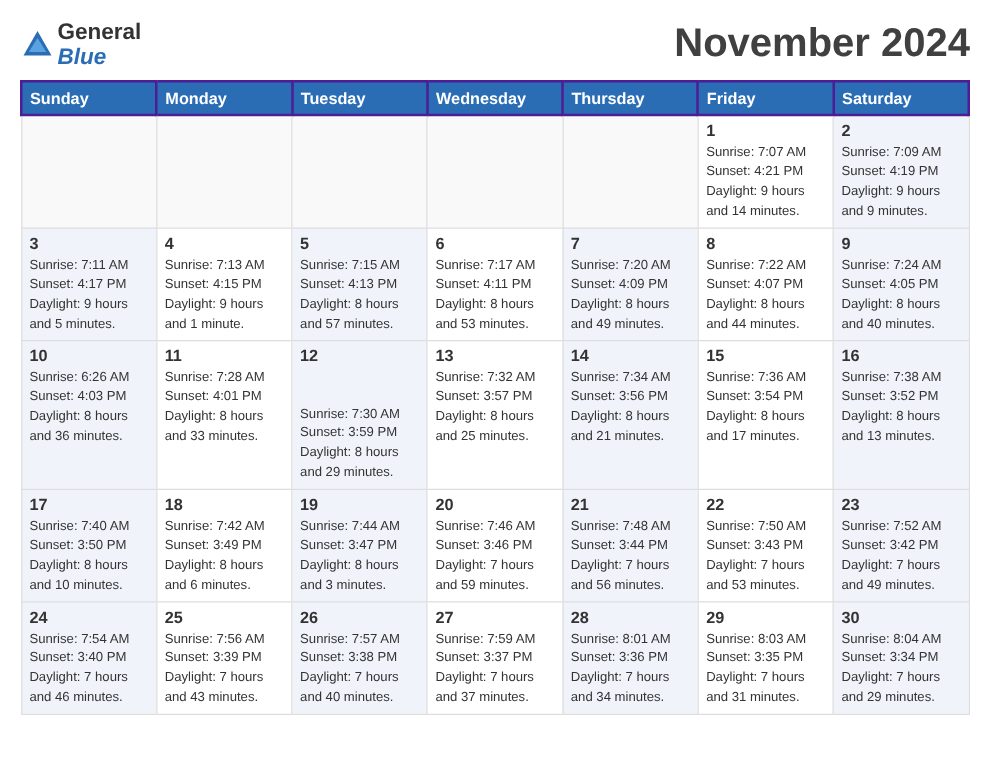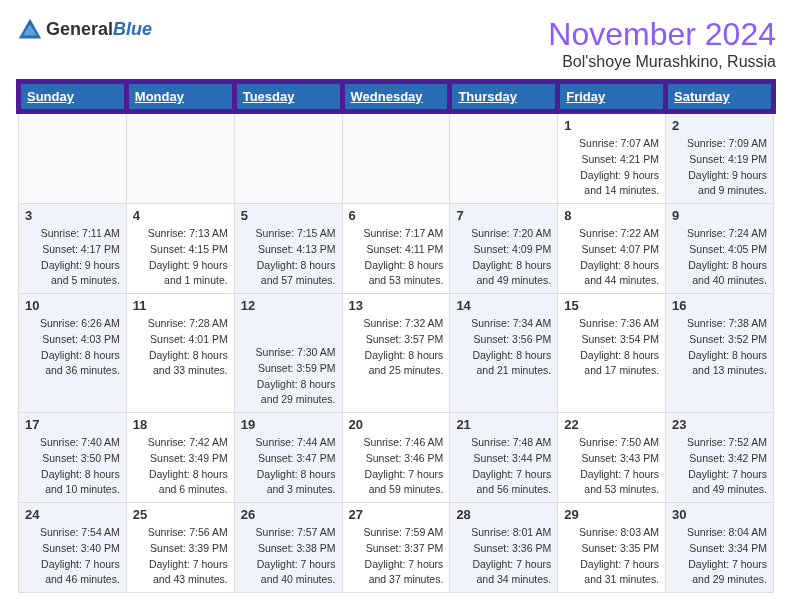--- a/index.html
+++ b/index.html
@@ -15,21 +15,21 @@
       justify-content: space-between;
       align-items: flex-start;
       margin-bottom: 8px;
     }
     .logo {
       display: flex;
       align-items: center;
     }
     .logo-text {
       display: flex;
-      flex-direction: row;
+      flex-direction: column;
       line-height: 1.1;
     }
     .logo-general {
       font-size: 18px;
       font-weight: bold;
       color: #333;
     }
     .logo-blue {
       font-size: 18px;
       font-weight: bold;
@@ -39,41 +39,40 @@
     .logo-icon {
       width: 28px;
       height: 28px;
       margin-right: 2px;
     }
     .title-section {
       text-align: right;
     }
     .month-title {
       font-size: 32px;
-      font-weight: normal;
-      color: #8b5cf6;
+      font-weight: bold;
+      color: #404040;
     }
     .location {
       font-size: 16px;
       color: #333;
     }
     table {
       width: 100%;
       border-collapse: collapse;
       table-layout: fixed;
     }
     th {
       background-color: #2a6db5;
       color: #fff;
       text-align: left;
       padding: 5px 6px;
       font-size: 13px;
       font-weight: bold;
-      border: 5px solid #4c1d95;
-      text-decoration: underline;
+      border: 2px solid #4c1d95;
     }
     td {
       vertical-align: top;
       padding: 4px 6px;
       font-size: 11px;
       color: #333;
       border: 1px solid #ddd;
       height: 90px;
     }
     td:nth-child(odd) {
@@ -84,21 +83,20 @@
     }
     .day-num {
       font-weight: bold;
       font-size: 13px;
       margin-bottom: 3px;
       display: block;
     }
     .day-info {
       font-size: 10.5px;
       line-height: 1.5;
-      text-align: right;
     }
     tr:nth-child(even) td {
       background-color: #f0f4fa;
     }
     tr:nth-child(odd) td {
       background-color: #ffffff;
     }
     
     td.col-sun { background-color: #f0f4fa !important; }
     td.col-mon { background-color: #ffffff !important; }
@@ -120,21 +118,20 @@
       <polygon points="20,4 36,32 4,32" fill="#2a6db5"></polygon>
       <polygon points="20,12 30,28 10,28" fill="#5ba3e0"></polygon>
     </svg>
     <div class="logo-text">
       <span class="logo-general">General</span>
       <span class="logo-blue">Blue</span>
     </div>
   </div>
   <div class="title-section">
     <div class="month-title">November 2024</div>
-    <div class="location">Bol'shoye Murashkino, Russia</div>
   </div>
 </div>
 
 <table>
   <thead>
     <tr>
       <th>Sunday</th>
       <th>Monday</th>
       <th>Tuesday</th>
       <th>Wednesday</th>

